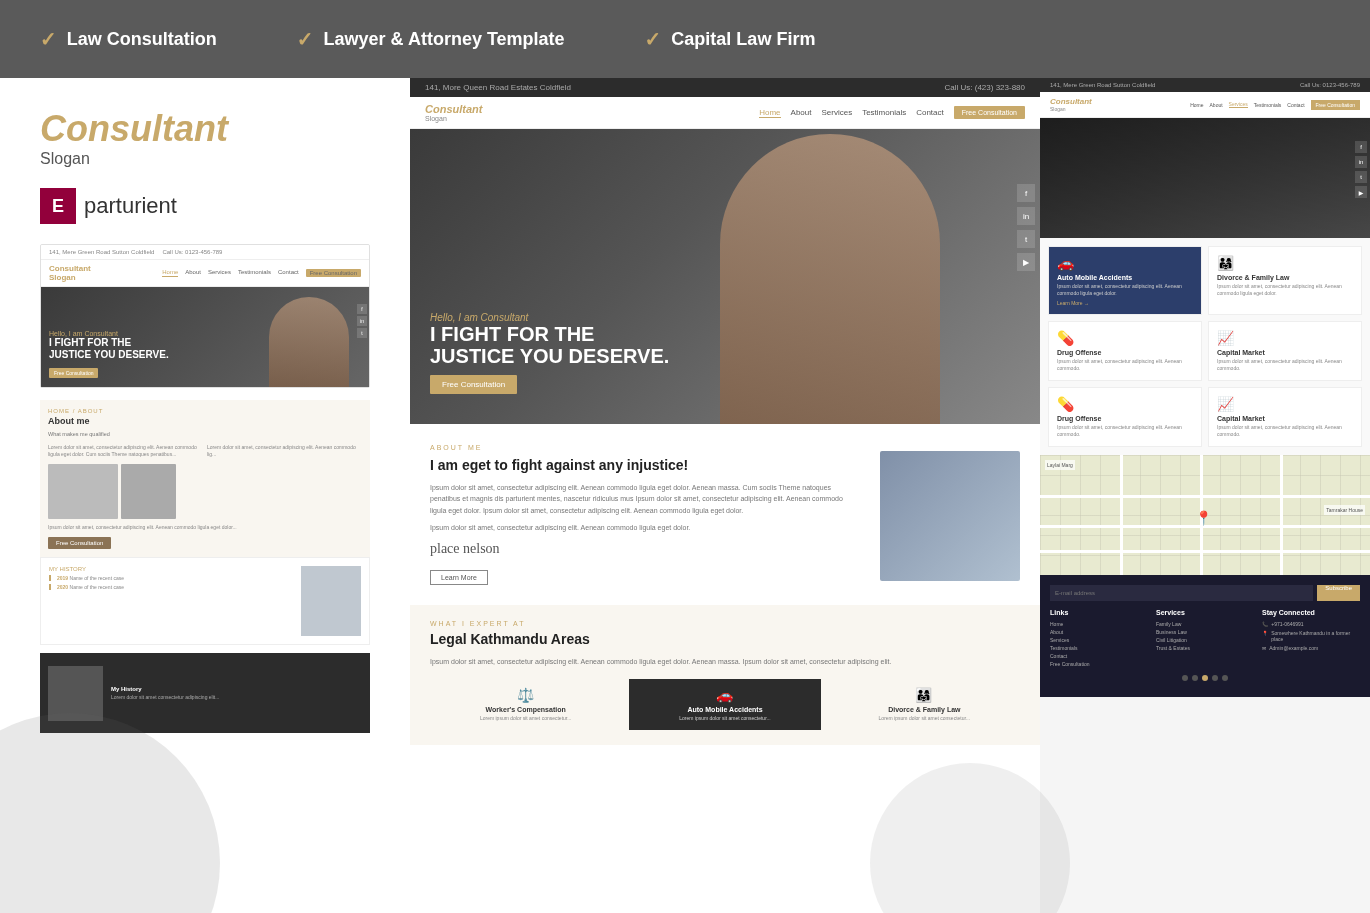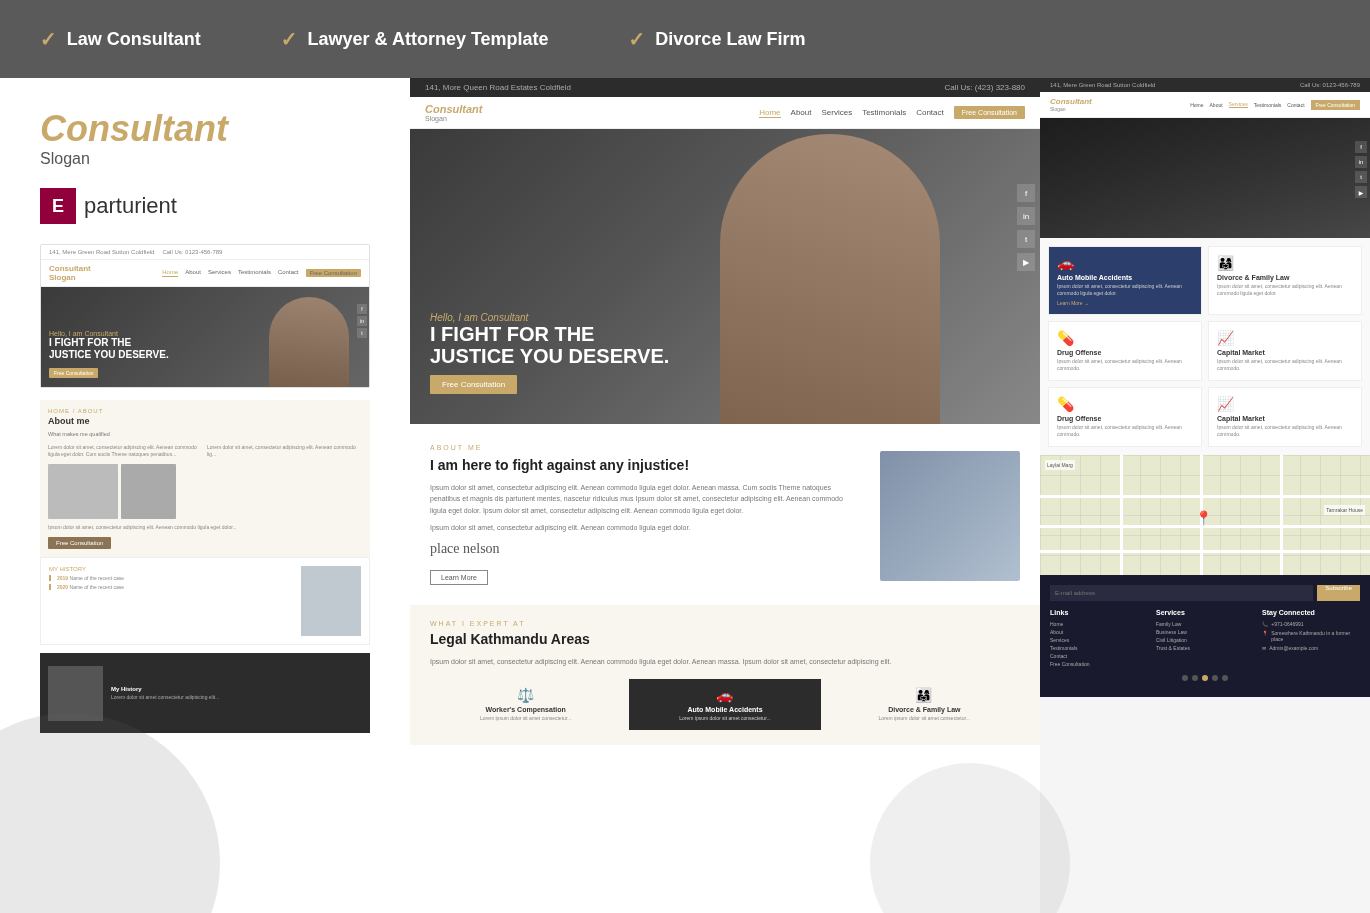--- a/index.html
+++ b/index.html
@@ -685,29 +685,29 @@
       border-radius: 50%;
       z-index: 0;
     }
   </style>
 </head>
 <body>
 
 <div class="top-bar">
   <div class="top-bar-item">
     <span class="check-icon">✓</span>
-    <span>Law Consultant</span>
+    <span>Law Consultation</span>
   </div>
   <div class="top-bar-item">
     <span class="check-icon">✓</span>
     <span>Lawyer &amp; Attorney Template</span>
   </div>
   <div class="top-bar-item">
     <span class="check-icon">✓</span>
-    <span>Divorce Law Firm</span>
+    <span>Capital Law Firm</span>
   </div>
 </div>
 
 <div class="main-area">
 
   <div class="left-panel">
     <div class="brand-title">Consultant</div>
     <div class="brand-slogan">Slogan</div>
 
     <div class="elementor-logo">
@@ -836,21 +836,21 @@
             <strong>JUSTICE YOU DESERVE.</strong>
           </div>
           <div class="cp-hero-btn">Free Consultation</div>
         </div>
       </div>
 
       <div class="cp-about">
         <div class="cp-about-label">ABOUT ME</div>
         <div class="cp-about-inner">
           <div class="cp-about-left">
-            <div class="cp-about-title">I am here to fight against any injustice!</div>
+            <div class="cp-about-title">I am eget to fight against any injustice!</div>
             <div class="cp-about-text">Ipsum dolor sit amet, consectetur adipiscing elit. Aenean commodo ligula eget dolor. Aenean massa. Cum sociis Theme natoques penatibus et magnis dis parturient mentes, nascetur ridiculus mus Ipsum dolor sit amet, consectetur adipiscing elit. Aenean commodo ligula eget dolor. Ipsum dolor sit amet, consectetur adipiscing elit. Aenean commodo ligula eget dolor.</div>
             <div class="cp-about-text">Ipsum dolor sit amet, consectetur adipiscing elit. Aenean commodo ligula eget dolor.</div>
             <div class="cp-signature">place nelson</div>
             <div class="cp-learn-btn">Learn More</div>
           </div>
           <div class="cp-about-right">
             <div class="cp-about-img"></div>
           </div>
         </div>
       </div>

